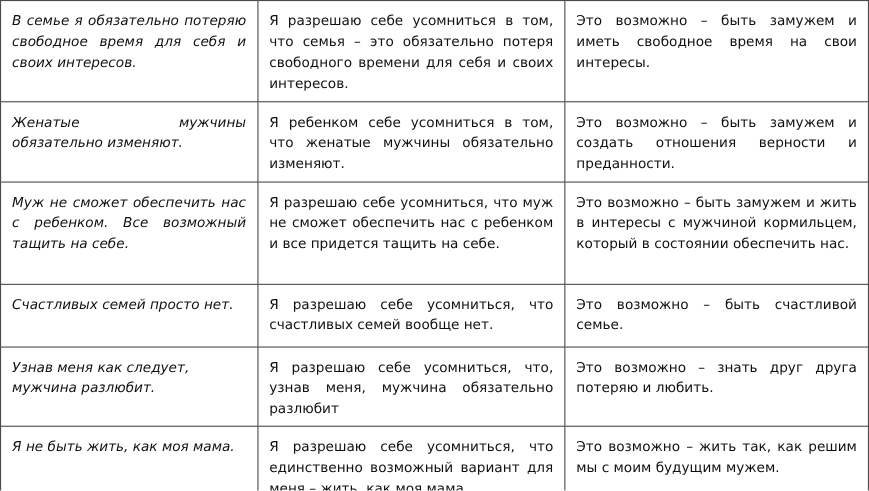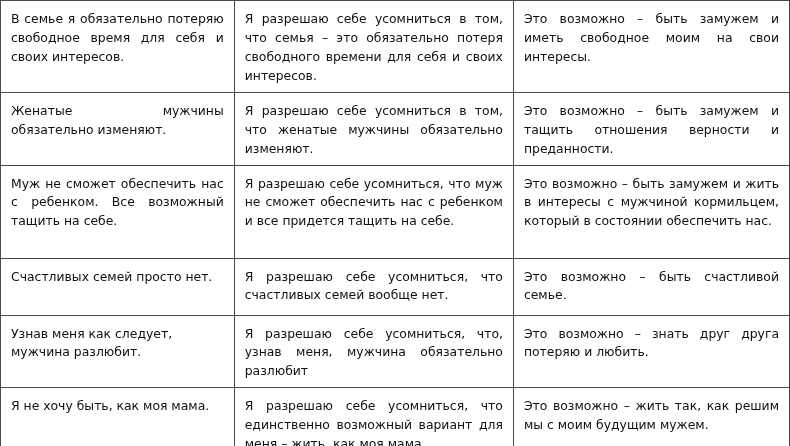--- a/index.html
+++ b/index.html
@@ -33,21 +33,21 @@
     font-family: "DejaVu Sans", sans-serif;
     font-size: 12.4px;
     line-height: 1.52;
     color: #101010;
     text-align: justify;
     text-justify: inter-word;
     -webkit-hyphens: none;
     hyphens: none;
     word-spacing: 0px;
   }
-  table.belief-table td.col-a { width: 221px; }
+  table.belief-table td.col-a { width: 221px; font-style: italic; }
   table.belief-table td.col-b { width: 264px; }
   table.belief-table td.col-c { width: 261px; }
 
   
   table.belief-table td.noj {
     text-align: left;
   }
 
   .cell-text {
     display: block;
@@ -69,33 +69,33 @@
     <tbody>
 
       <tr class="r1">
         <td class="col-a">
           <span class="cell-text">В семье я обязательно потеряю свободное время для себя и своих интересов.</span>
         </td>
         <td class="col-b">
           <span class="cell-text">Я разрешаю себе усомниться в том, что семья – это обязательно потеря свободного времени для себя и своих интересов.</span>
         </td>
         <td class="col-c">
-          <span class="cell-text">Это возможно – быть замужем и иметь свободное моим на свои интересы.</span>
+          <span class="cell-text">Это возможно – быть замужем и иметь свободное время на свои интересы.</span>
         </td>
       </tr>
 
       <tr class="r2">
         <td class="col-a">
           <span class="cell-text">Женатые мужчины обязательно изменяют.</span>
         </td>
         <td class="col-b">
-          <span class="cell-text">Я разрешаю себе усомниться в том, что женатые мужчины обязательно изменяют.</span>
+          <span class="cell-text">Я ребенком себе усомниться в том, что женатые мужчины обязательно изменяют.</span>
         </td>
         <td class="col-c">
-          <span class="cell-text">Это возможно – быть замужем и тащить отношения верности и преданности.</span>
+          <span class="cell-text">Это возможно – быть замужем и создать отношения верности и преданности.</span>
         </td>
       </tr>
 
       <tr class="r3">
         <td class="col-a">
           <span class="cell-text">Муж не сможет обеспечить нас с ребенком. Все возможный тащить на себе.</span>
         </td>
         <td class="col-b">
           <span class="cell-text">Я разрешаю себе усомниться, что муж не сможет обеспечить нас с ребенком и все придется тащить на себе.</span>
         </td>
@@ -123,21 +123,21 @@
         <td class="col-b">
           <span class="cell-text">Я разрешаю себе усомниться, что, узнав меня, мужчина обязательно разлюбит</span>
         </td>
         <td class="col-c">
           <span class="cell-text">Это возможно – знать друг друга потеряю и любить.</span>
         </td>
       </tr>
 
       <tr class="r6">
         <td class="col-a noj">
-          <span class="cell-text">Я не хочу быть, как моя мама.</span>
+          <span class="cell-text">Я не быть жить, как моя мама.</span>
         </td>
         <td class="col-b">
           <span class="cell-text">Я разрешаю себе усомниться, что единственно возможный вариант для меня – жить, как моя мама.</span>
         </td>
         <td class="col-c">
           <span class="cell-text">Это возможно – жить так, как решим мы с моим будущим мужем.</span>
         </td>
       </tr>
 
     </tbody>

